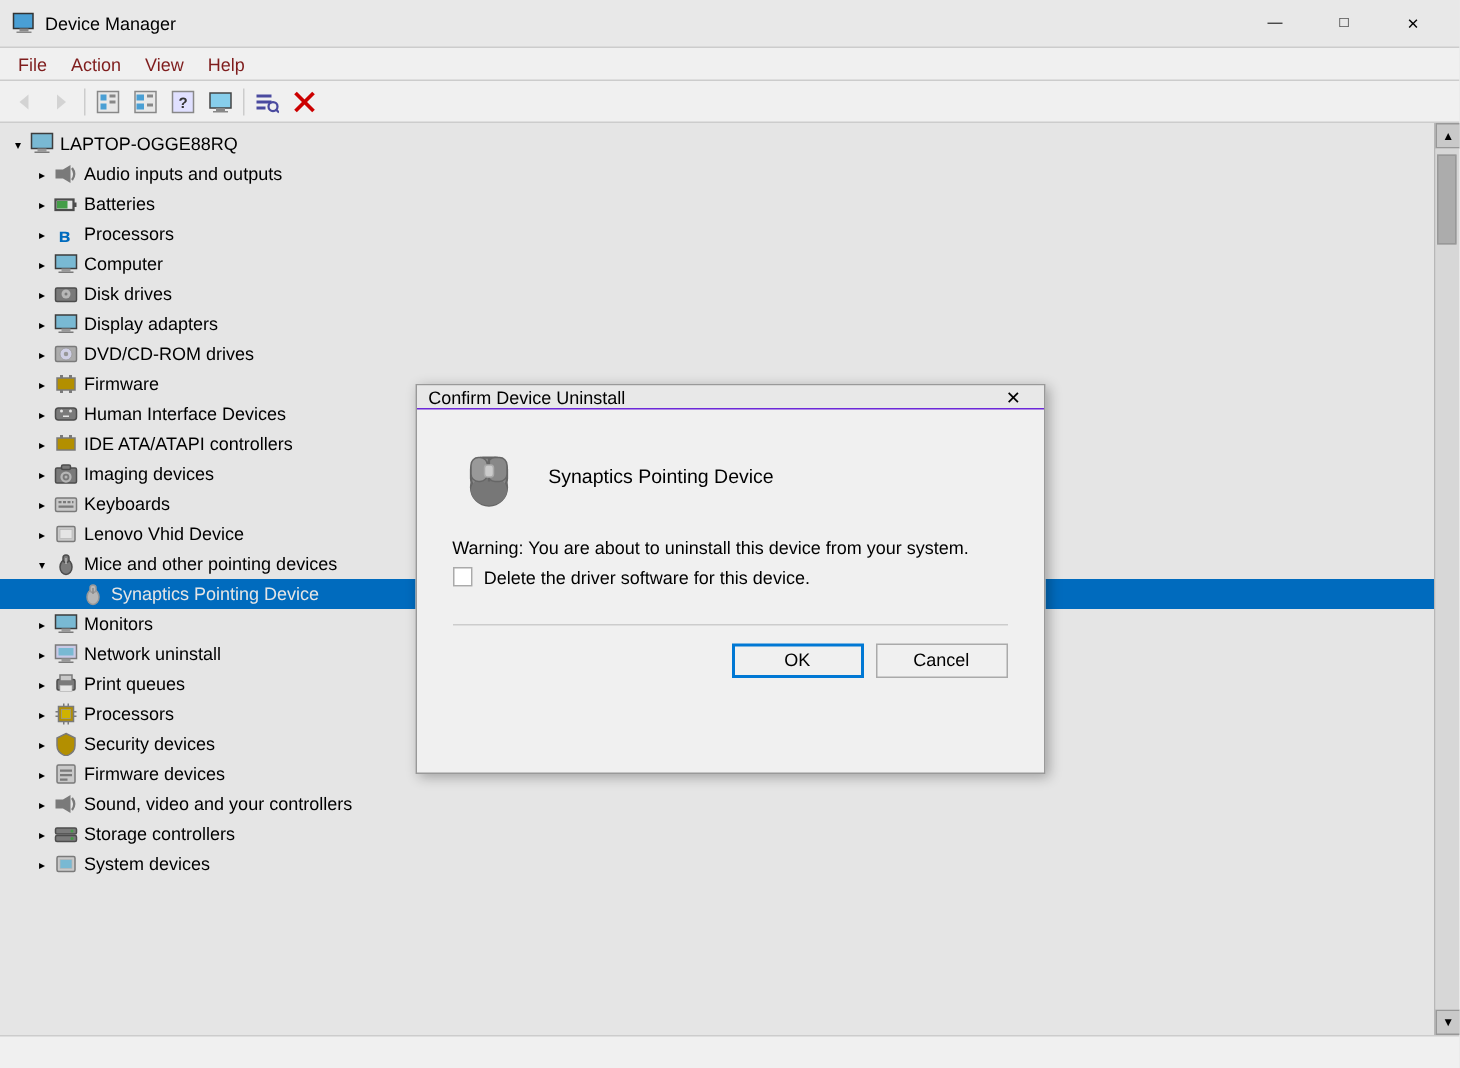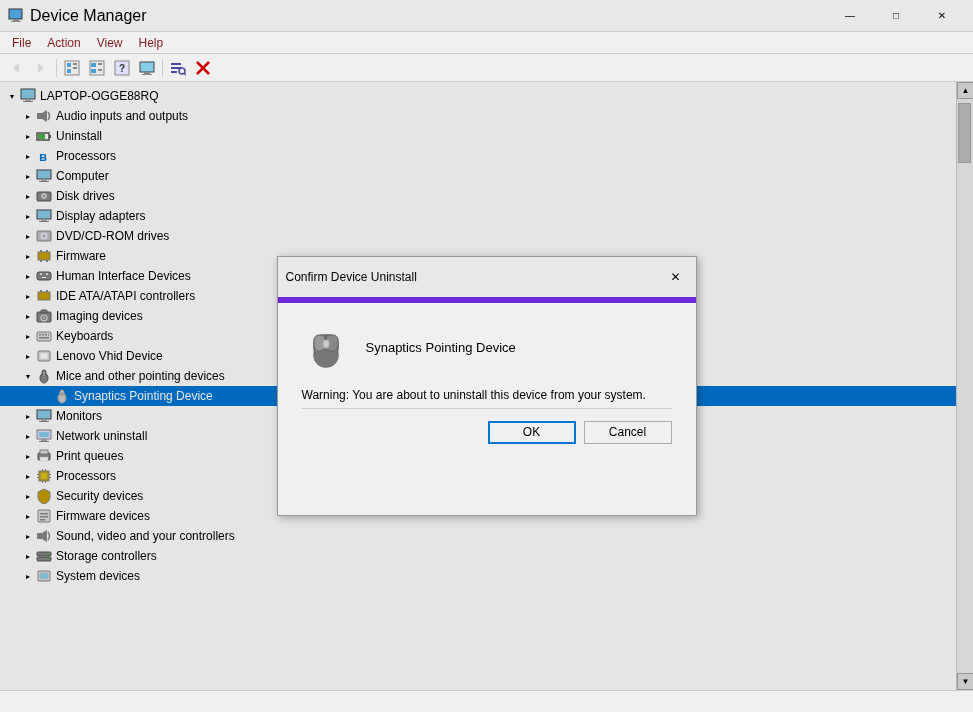--- a/index.html
+++ b/index.html
@@ -23,21 +23,21 @@
       border-bottom: 1px solid #ccc;
       user-select: none;
     }
     .title-bar-icon {
       width: 16px;
       height: 16px;
       margin-right: 6px;
     }
     .title-bar-title {
       flex: 1;
-      font-size: 16px;
+      font-size: 12px;
       color: #000;
     }
     .title-bar-controls {
       display: flex;
       gap: 0;
     }
     .title-btn {
       width: 46px;
       height: 32px;
       display: flex;
@@ -213,25 +213,25 @@
     }
     .modal {
       background: #f0f0f0;
       border: 1px solid #999;
       box-shadow: 2px 2px 8px rgba(0,0,0,0.3);
       width: 420px;
       min-height: 260px;
     }
     .modal-title-bar {
       background: #e8e8e8;
-      height: 46px;
+      height: 16px;
       display: flex;
       align-items: center;
       padding: 0 8px;
-      border-bottom: 6px solid #6d28d9;
+      border-bottom: 1px solid #6d28d9;
     }
     .modal-title {
       flex: 1;
       font-size: 12px;
       font-weight: normal;
     }
     .modal-close-btn {
       width: 24px;
       height: 22px;
       display: flex;
@@ -432,21 +432,21 @@
 
     <div class="tree-item indent-1">
       <span class="chevron">▸</span>
       <span class="tree-icon">
         <svg width="16" height="16" viewBox="0 0 16 16">
           <rect x="1" y="5" width="12" height="7" fill="none" stroke="#555" stroke-width="1.5"></rect>
           <rect x="13" y="7" width="2" height="3" fill="#555"></rect>
           <rect x="2" y="6" width="7" height="5" fill="#4caf50"></rect>
         </svg>
       </span>
-      <span class="tree-label">Uninstall</span>
+      <span class="tree-label">Batteries</span>
     </div>
 
     <div class="tree-item indent-1">
       <span class="chevron">▸</span>
       <span class="tree-icon">
         <svg width="16" height="16" viewBox="0 0 16 16">
           <text x="3" y="13" font-size="13" fill="#0078d4" font-weight="bold">ʙ</text>
         </svg>
       </span>
       <span class="tree-label">Processors</span>
@@ -749,20 +749,24 @@
               <line x1="22" y1="10" x2="22" y2="26" stroke="#666" stroke-width="1.5"></line>
 
               <rect x="19" y="15" width="6" height="8" rx="2" fill="#ccc" stroke="#aaa" stroke-width="1"></rect>
             </svg>
           </div>
           <div class="modal-device-name">Synaptics Pointing Device</div>
         </div>
 
         <div class="modal-warning">Warning: You are about to uninstall this device from your system.</div>
 
+        <div class="modal-checkbox-row">
+          <div class="modal-checkbox"></div>
+          <span class="modal-checkbox-label">Delete the driver software for this device.</span>
+        </div>
 
         <div class="modal-divider"></div>
 
         <div class="modal-buttons">
           <button class="modal-btn primary">OK</button>
           <button class="modal-btn">Cancel</button>
         </div>
       </div>
     </div>
   </div>

